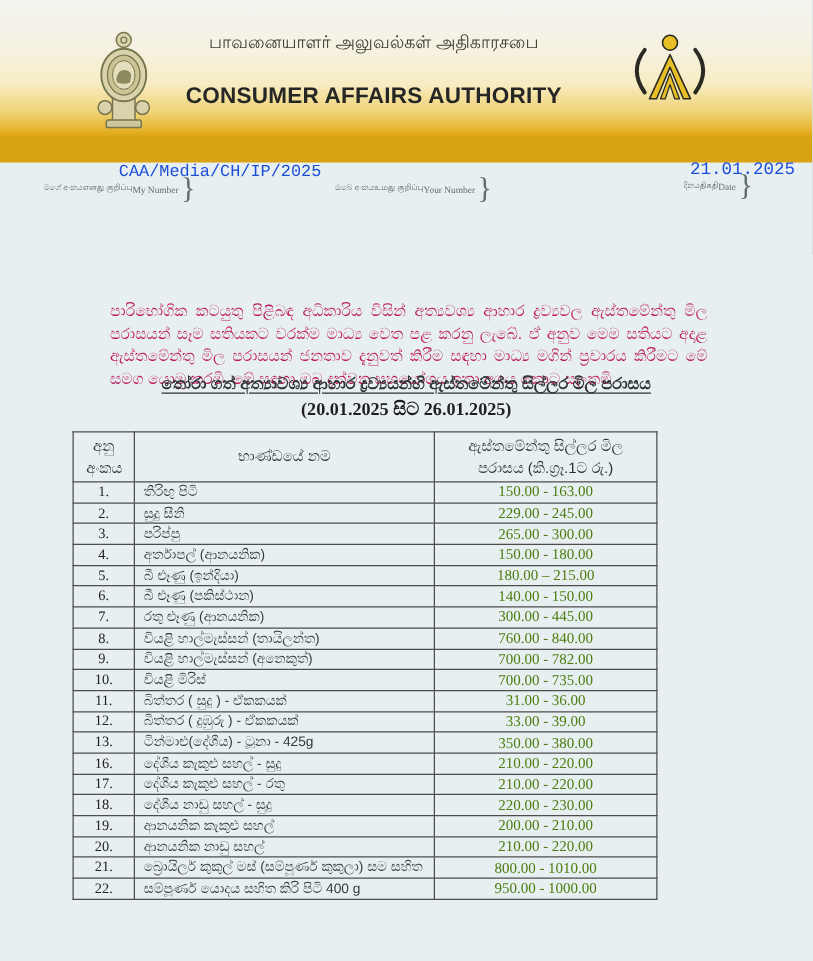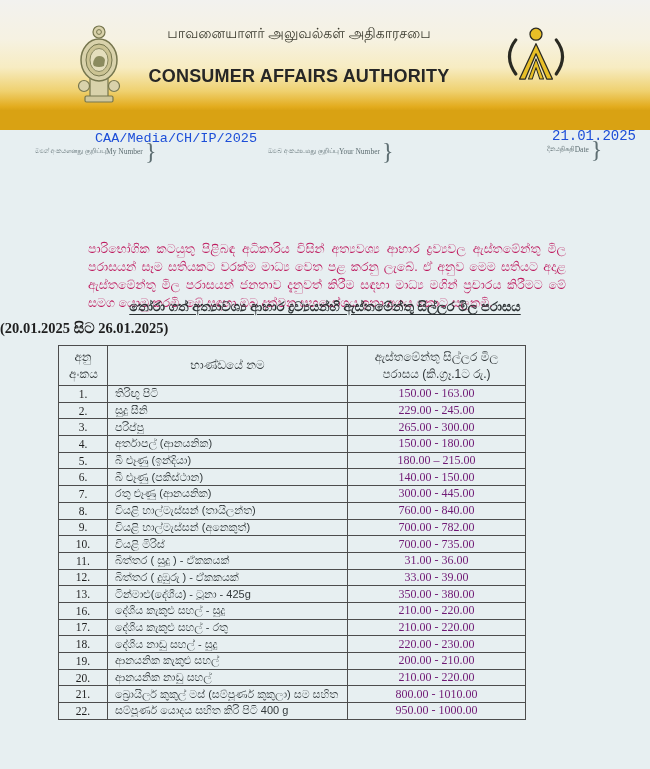--- a/index.html
+++ b/index.html
@@ -43,21 +43,21 @@
   .letter-para {
     position:absolute; left:88px; top:240px; width:478px;
     font-size:12.5px; line-height:1.45; text-align:justify; color:#be185d;
   }
   .table-title {
     position:absolute; left:0; top:299px; width:650px; text-align:center;
     font-size:13px; font-weight:bold; color:#2c3234;
   }
   .table-title span { text-decoration:underline; text-underline-offset:3px;text-align:center; }
   .table-period {
-    position:absolute; left:0; top:320px; width:650px; 
+    position:absolute; left:0; top:320px; width:650px; text-align:center;
     font-family:"Liberation Serif", serif; font-size:14.5px; font-weight:bold; color:#1f1f1f;
   }
   
   .price-table {
     position:absolute; left:58px; top:345px; width:467px;
     border-collapse:collapse; table-layout:fixed;
   }
   .price-table th, .price-table td {
     border:1px solid #4d4d4d; overflow:hidden;
   }
@@ -69,21 +69,21 @@
   .col-item   { width:240px; }
   .col-price  { width:178px; }
   .price-table td { height:16.7px; vertical-align:middle; }
   .td-serial {
     text-align:center; font-family:"Liberation Serif", serif; font-size:11.5px; color:#1f1f1f;
   }
   .td-item {
     font-size:11px; color:#333a3c; padding:0 7px; white-space:nowrap;
   }
   .td-price {
-    text-align:center; font-family:"Liberation Serif", serif; font-size:12px; color:#701a75; white-space:nowrap;
+    text-align:center; font-family:"Liberation Serif", serif; font-size:12px; color:#4d7c0f; white-space:nowrap;
   }
 </style>
 </head>
 <body>
 
 <div class="page">
 
   <div class="letterhead">
     <div class="emblem">
       <svg width="46" height="86" viewBox="0 0 46 86">

